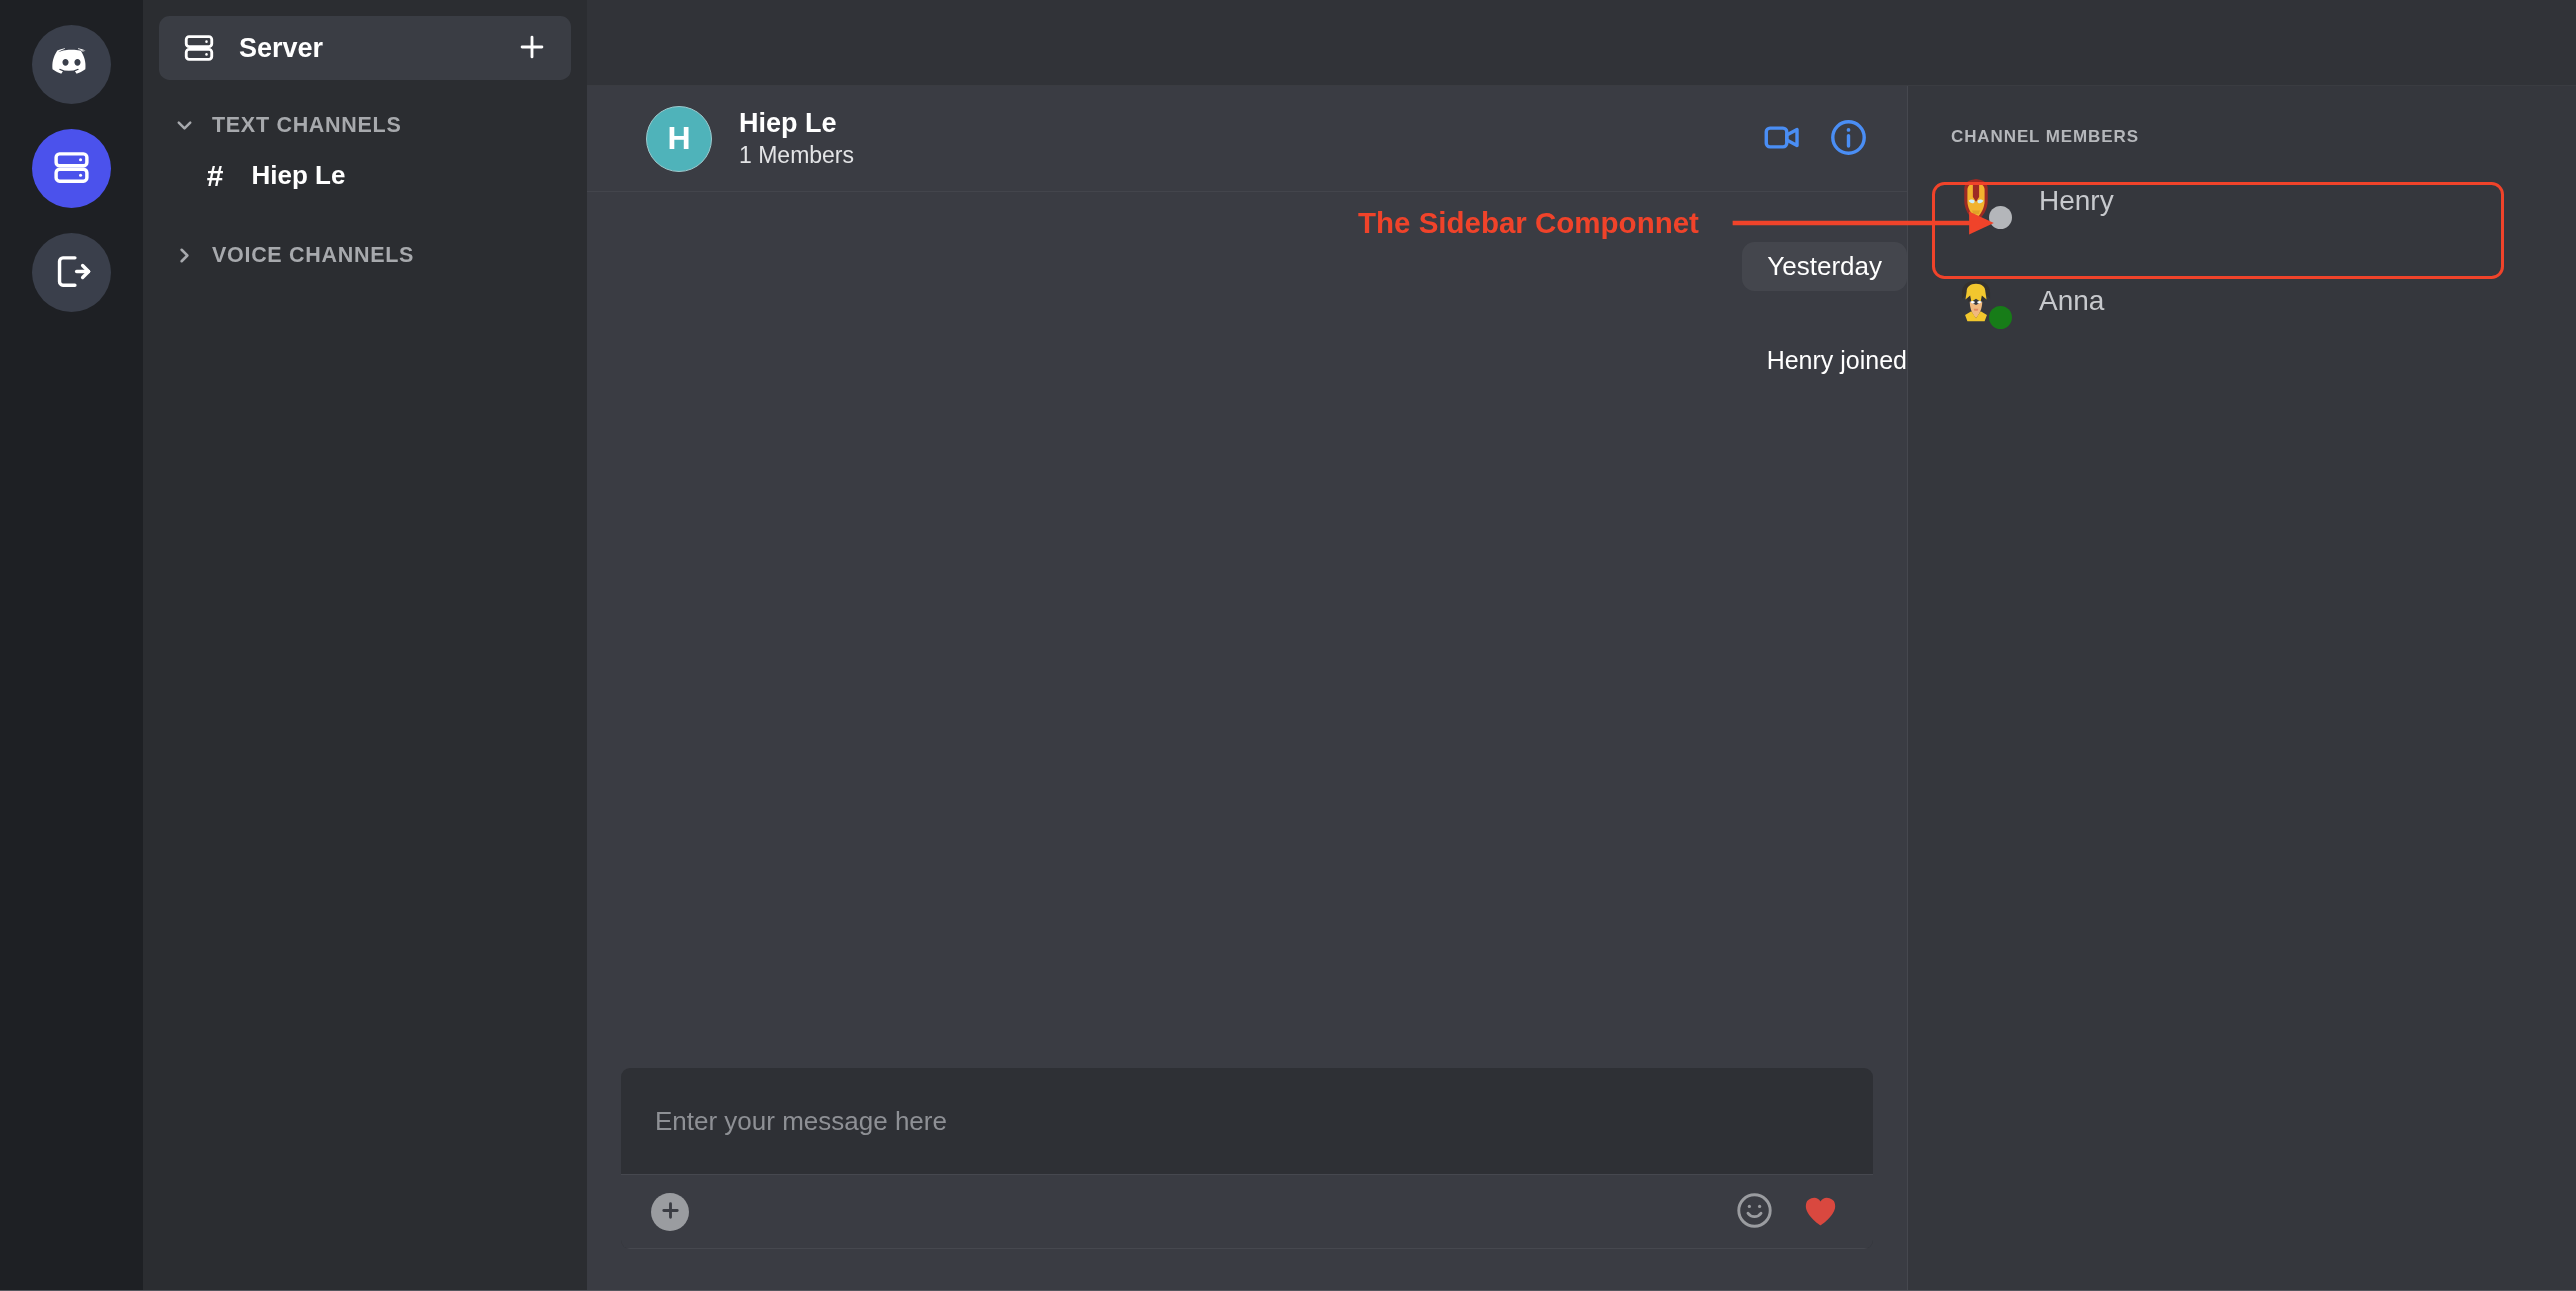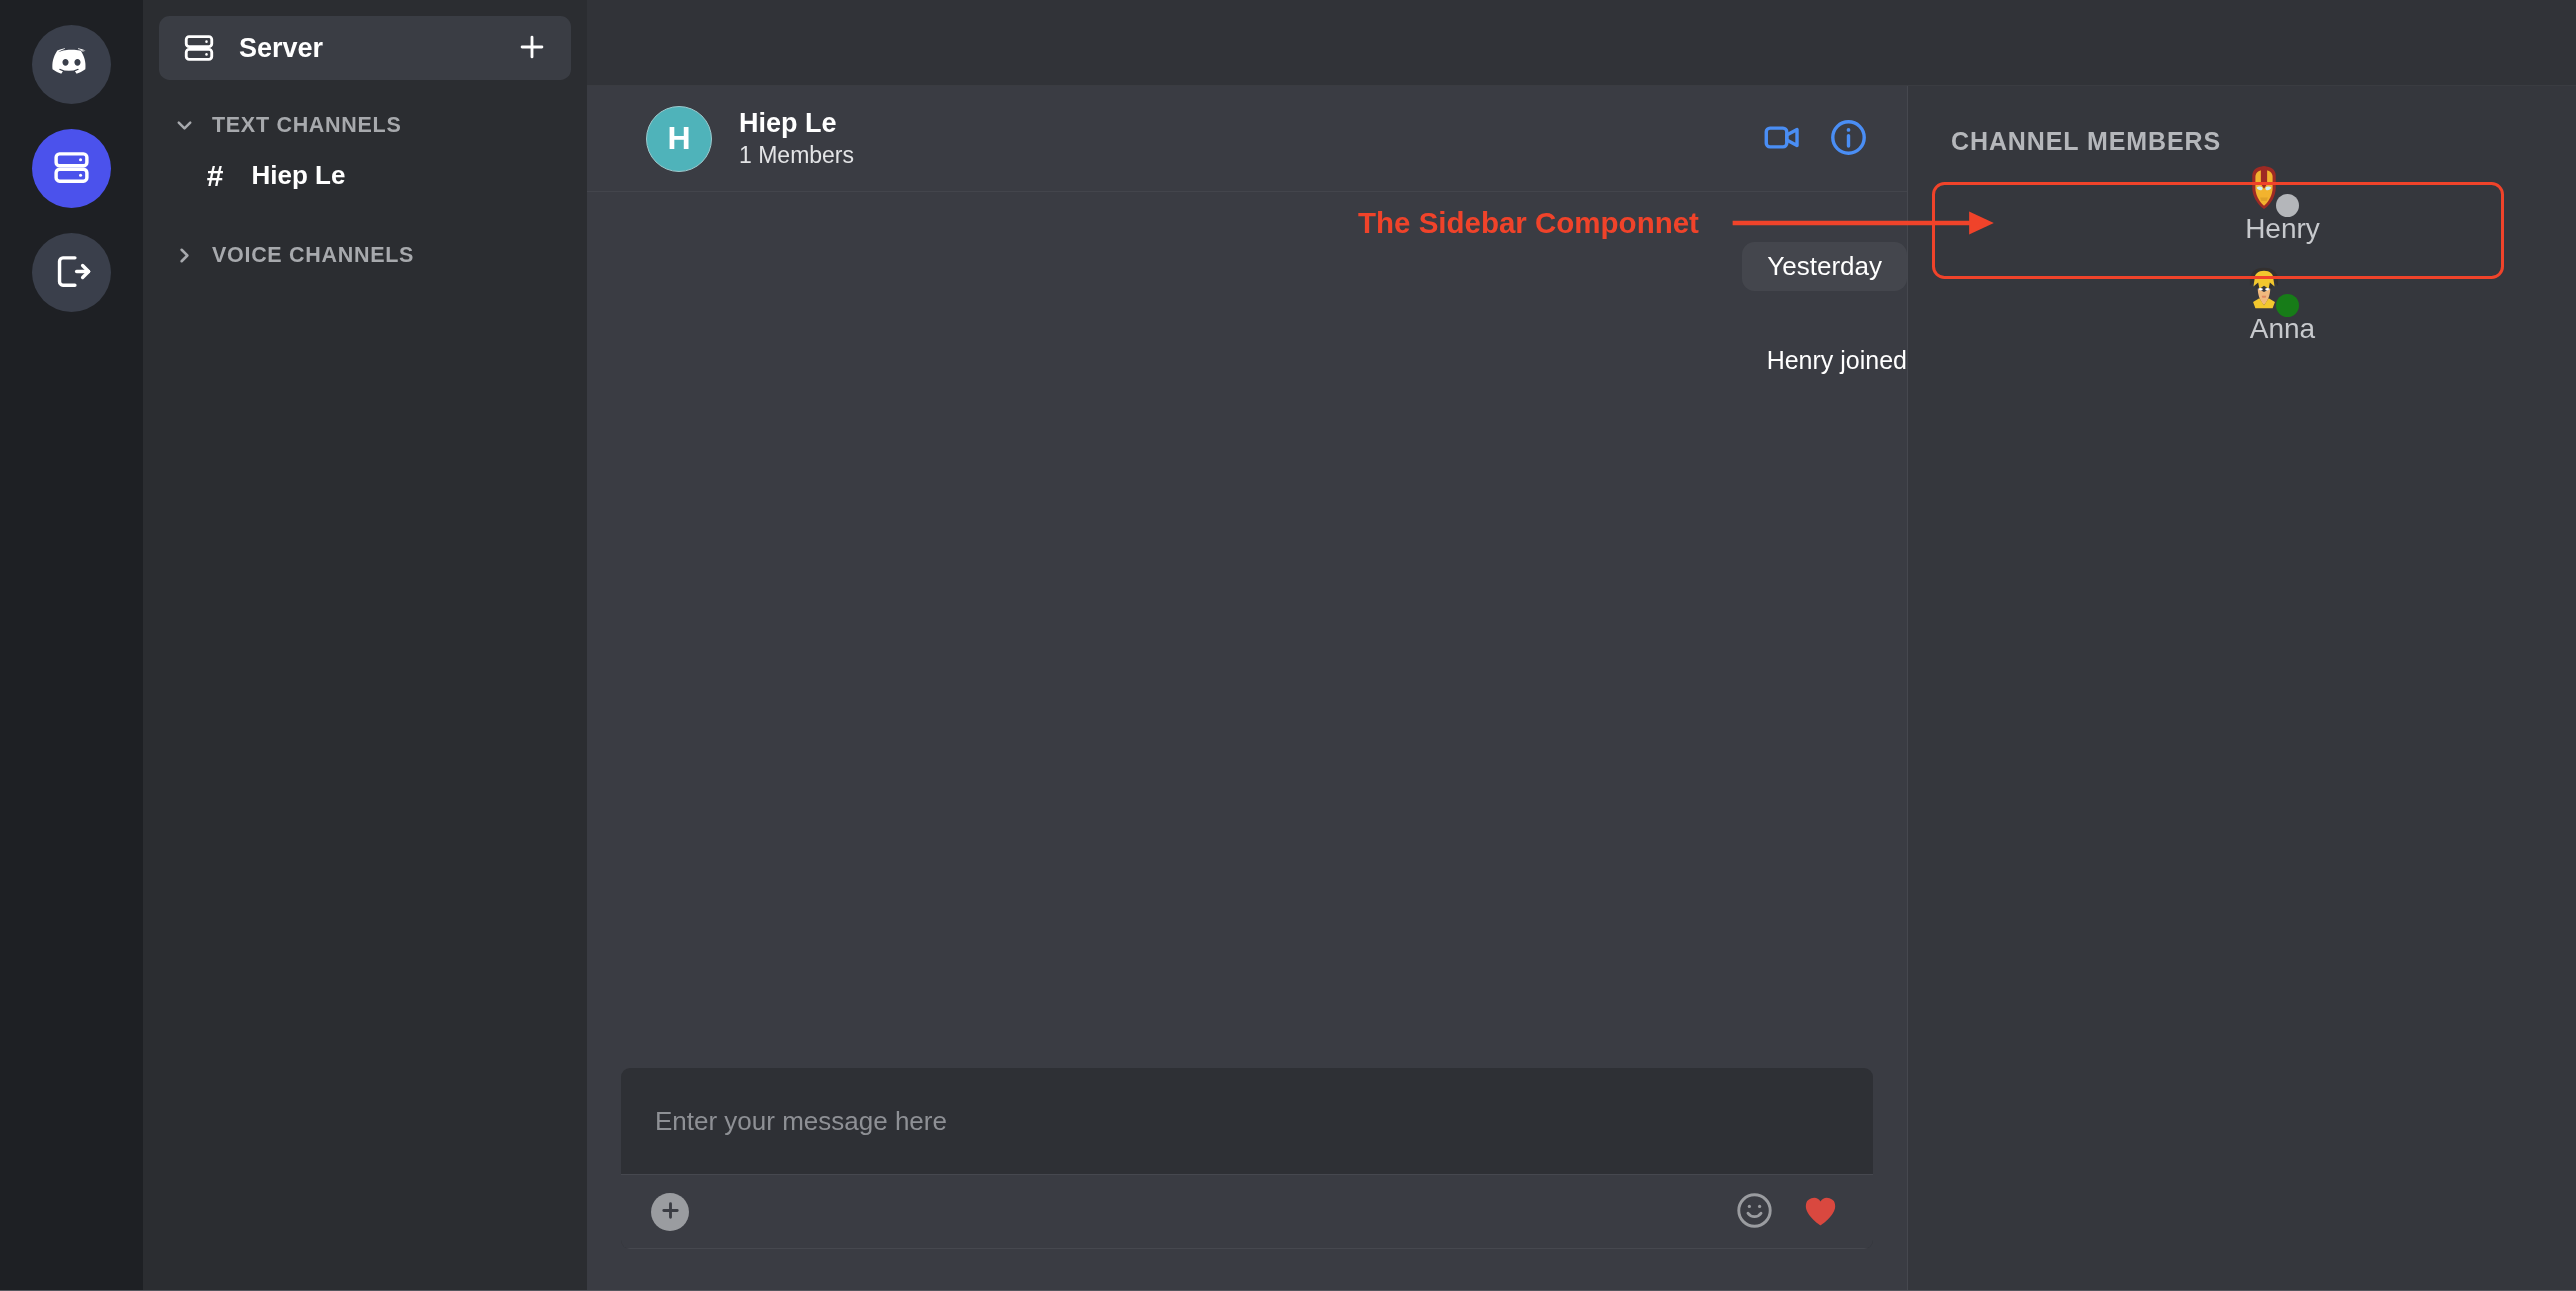--- a/index.html
+++ b/index.html
@@ -185,32 +185,31 @@
 
   
   .members {
     width: 669px; flex: 0 0 669px;
     background: #35373d;
     border-left: 1.8px solid #46484f;
     padding: 0;
     position: relative;
   }
   .members-title {
-    color: #b5b7bb; font-size: 25px; font-weight: bold;
+    color: #b5b7bb; font-size: 17px; font-weight: bold;
     letter-spacing: 0.9px;
     padding: 41px 0 0 43px;
   }
   .member {
     display: flex; align-items: center;
     height: 93px;
     padding-left: 43px;
     margin-top: 7.2px;
     cursor: pointer;
     position: relative;
-    flex-direction: column;
   }
   .member .m-av {
     width: 50px; height: 50px; flex: 0 0 50px;
     position: relative;
   }
   .member .m-av svg { width: 50px; height: 50px; display: block; }
   .status {
     position: absolute; right: -10.7px; bottom: -3.6px;
     width: 23px; height: 23px; border-radius: 50%;
   }

